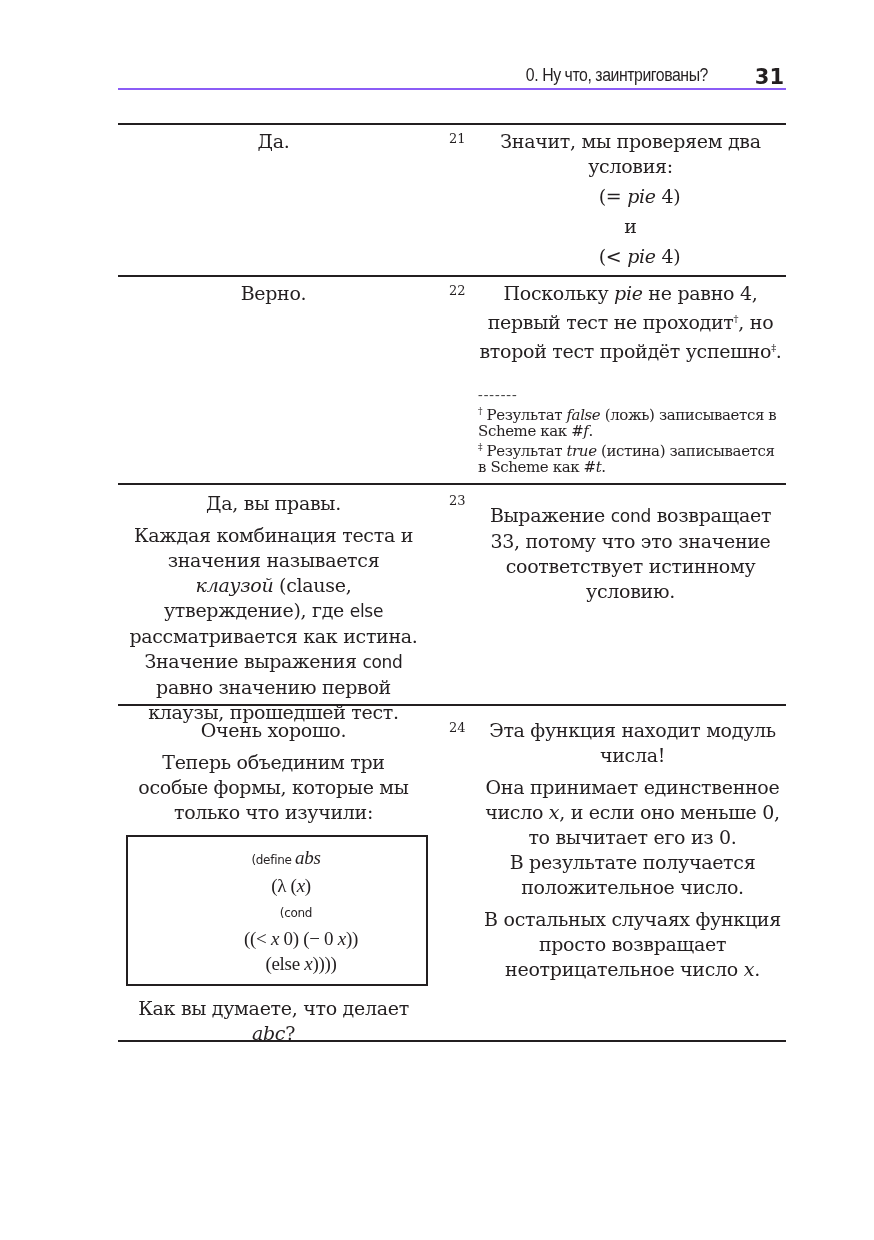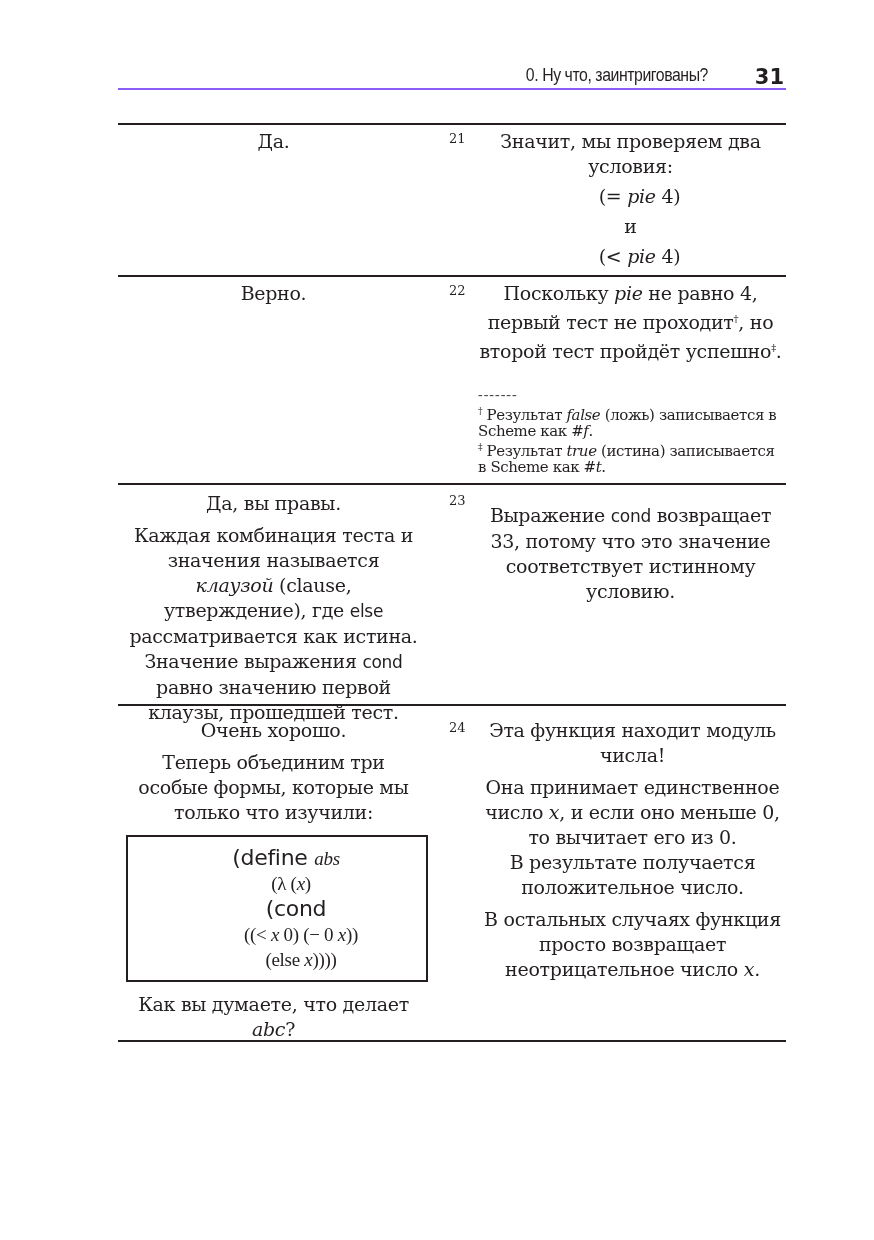--- a/index.html
+++ b/index.html
@@ -19,21 +19,21 @@
   .right { position:absolute; left:360px; width:305px; }
   p { margin:0; font-size:19px; line-height:25px; letter-spacing:-0.3px;text-align:center; }
   .gap { margin-top:7px; }
   .code { font-family:"DejaVu Sans", sans-serif; font-size:17px; }
   .indent { padding-left:18px; }
   i { font-style:italic; }
   .fn-sep { font-family:"Liberation Serif", serif; font-size:14px; letter-spacing:1px; color:#444; }
   .fn { font-size:15px; line-height:16px; letter-spacing:-0.4px; }
   .codebox { border:2px solid #231f20; width:280px; padding:8px 0 8px 18px; margin-top:10px; }
   .codebox p { font-family:"Liberation Serif", serif; font-size:19px; line-height:25px; }
-  .codebox .kw { font-family:"DejaVu Sans", sans-serif; font-size:22px; }
+  .codebox .kw { font-family:"DejaVu Sans", sans-serif; font-size:12px; }
 </style>
 </head>
 <body>
 
 <div class="header">
   <span class="title">0. Ну что, заинтригованы?</span>
   <span class="pagenum">31</span>
 </div>
 
 <div class="table">

